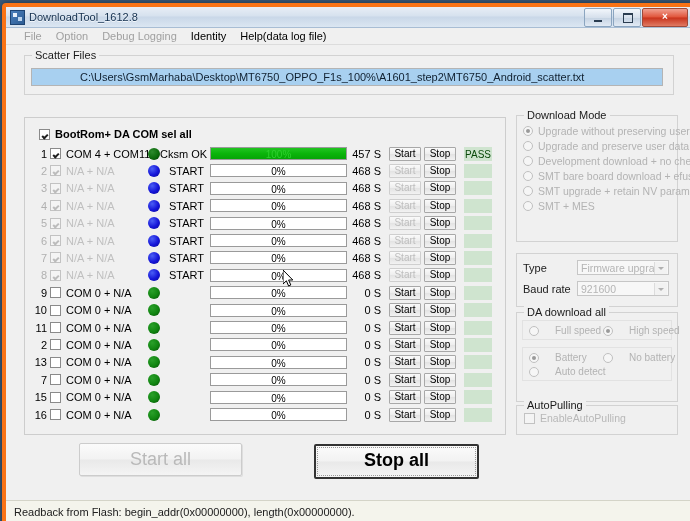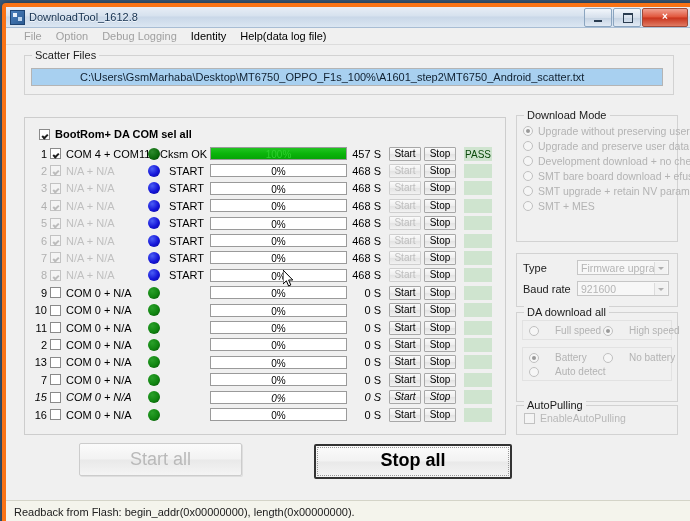--- a/index.html
+++ b/index.html
@@ -410,21 +410,21 @@
     color: #111;
   }
   #start-all-button {
     left: 73px; top: 436px; width: 163px; height: 33px;
     color: #b9b9b9;
     border-color: #cccccc;
     line-height: 31px;
     box-shadow: 1px 1px 0 #dedede;
   }
   #stop-all-button {
-    left: 308px; top: 437px; width: 198px; height: 35px;
+    left: 308px; top: 437px; width: 165px; height: 35px;
     border: 2px solid #333333;
     line-height: 29px;
     font-weight: bold;
     color: #000;
   }
   #stop-all-button .inner {
     position: absolute;
     left: 1px; top: 1px; right: 1px; bottom: 1px;
     border: 1px dotted #9a9a9a;
   }
@@ -690,21 +690,21 @@
           <span class="startlbl"></span>
           <div class="progress">
             <div class="fill" style="width: 0%;"></div>
             <span class="ptext">0%</span>
           </div>
           <span class="timelbl">0 S</span>
           <span class="btn">Start</span>
           <span class="btn" style="margin-left: 3px;">Stop</span>
           <span class="badge"></span>
         </div>
-        <div class="row" style="top: 270.6px; font-style: italic;">
+        <div class="row" style="top: 270.6px;">
           <span class="rownum">15</span>
           <span class="cbox"></span>
           <span class="comlabel">COM 0 + N/A</span>
           <span class="dot green"></span>
           <span class="startlbl"></span>
           <div class="progress">
             <div class="fill" style="width: 0%;"></div>
             <span class="ptext">0%</span>
           </div>
           <span class="timelbl">0 S</span>

